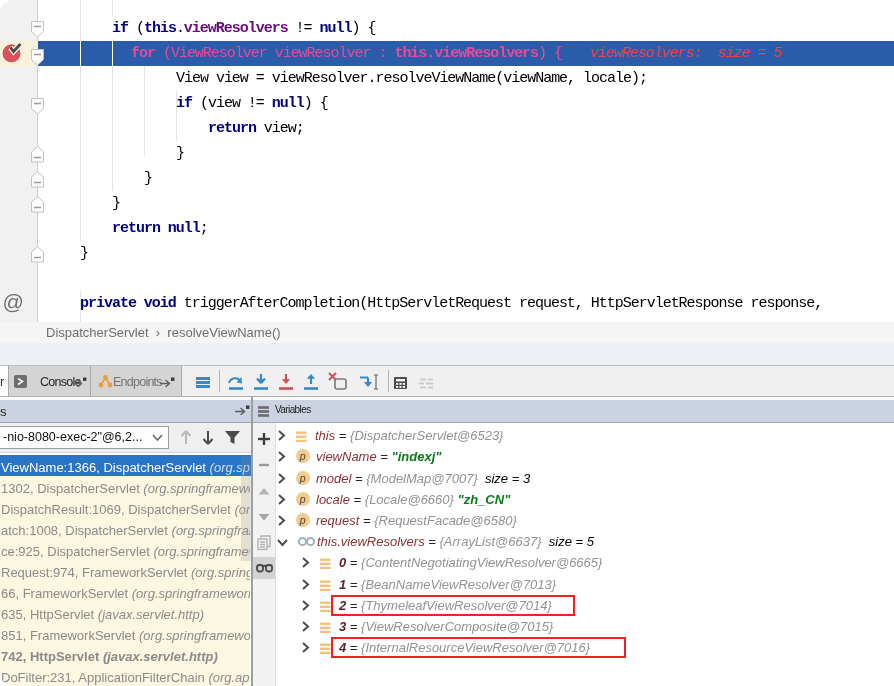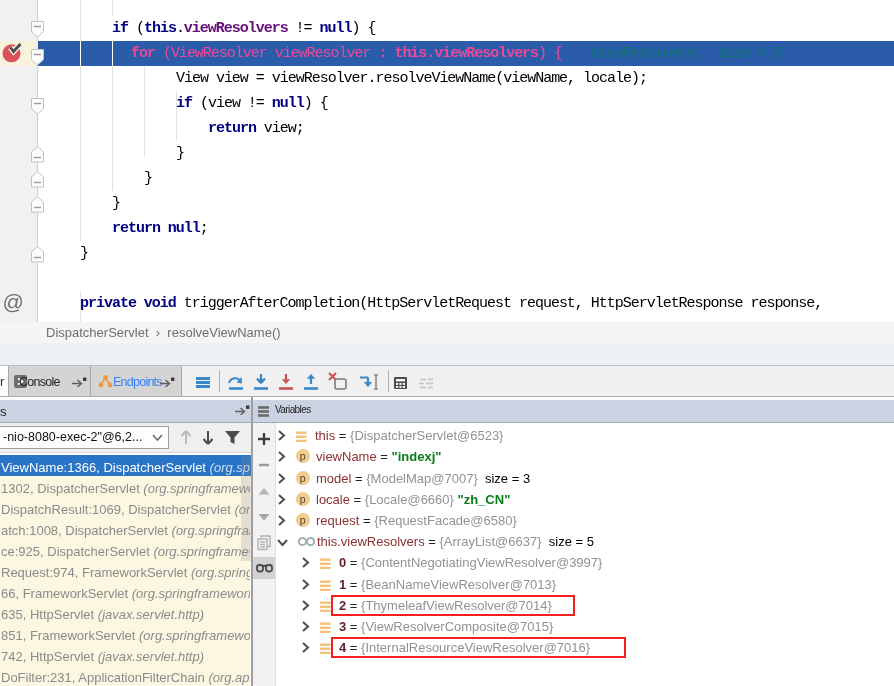--- a/index.html
+++ b/index.html
@@ -1,30 +1,30 @@
 <!DOCTYPE html>
 <html><head>
 <meta charset="utf-8">
 <style>
   html,body{margin:0;padding:0;}
   #root{position:relative;width:894px;height:686px;overflow:hidden;background:#fff;
-        font-family:"Liberation Sans",sans-serif;}
+        font-family:"Liberation Sans",sans-serif;border-radius:13px;}
   .abs{position:absolute;}
   
   .code{font-family:"Liberation Mono",monospace;font-size:15px;letter-spacing:-1.02px;
         white-space:pre;line-height:25px;height:25px;color:#000;}
   .kw{color:#000080;font-weight:bold;}
   .fld{color:#660e7a;font-weight:bold;}
   .wb{font-weight:bold;}
   .guide{position:absolute;width:1px;background:#e2e2e2;}
   
   .fr{left:1px;height:21px;line-height:21px;font-size:13px;color:#8b8b8b;white-space:pre;max-width:249px;overflow:hidden;}
   .fr i{font-style:italic;}
   
-  .vr,.vc{height:21px;line-height:21px;font-size:13px;white-space:pre;left:277px;}
+  .vr,.vc{height:21px;line-height:21px;font-size:13px;white-space:pre;left:277px;font-style:italic;}
   .vc{left:301px;}
   .ch{vertical-align:-1px;margin-right:10px;}
   .ic{vertical-align:-2px;margin-right:6px;}
   .icw{vertical-align:-1px;margin-right:2px;}
   .nm{color:#8b3032;}
   .ix{color:#63222a;font-weight:bold;}
   .eq{color:#242424;}
   .vl{color:#909296;}
   .sz{color:#000;}
   .st{color:#067d17;font-weight:bold;}
@@ -47,21 +47,21 @@
     <div class="guide" style="left:80px;top:41px;height:25px;background:#fff;"></div>
     <div class="guide" style="left:80px;top:291px;height:31px;"></div>
   <div class="guide" style="left:112px;top:41px;height:25px;background:#fff;"></div>
   <div class="guide" style="left:80px;top:66px;height:175px;"></div>
   <div class="guide" style="left:112px;top:66px;height:125px;"></div>
   <div class="guide" style="left:144px;top:66px;height:90px;"></div>
   <div class="guide" style="left:176px;top:91px;height:50px;"></div>
 
   <div class="abs code" style="left:112px;top:16px;"><span class="kw">if</span> (<span class="kw">this</span>.<span class="fld">viewResolvers</span> != <span class="kw">null</span>) {</div>
   <div class="abs code" style="left:131px;top:41px;color:#ec4899;"><span class="wb">for</span> (ViewResolver viewResolver : <span class="wb">this.viewResolvers</span>) {</div>
-  <div class="abs code" style="left:590px;top:41px;color:#0f766e;font-style:italic;">viewResolvers:  size = 5</div>
+  <div class="abs code" style="left:590px;top:41px;color:#ef4444;font-style:italic;">viewResolvers:  size = 5</div>
   <div class="abs code" style="left:176px;top:66px;">View view = viewResolver.resolveViewName(viewName, locale);</div>
   <div class="abs code" style="left:176px;top:91px;"><span class="kw">if</span> (view != <span class="kw">null</span>) {</div>
   <div class="abs code" style="left:208px;top:116px;"><span class="kw">return</span> view;</div>
   <div class="abs code" style="left:176px;top:141px;">}</div>
   <div class="abs code" style="left:144px;top:166px;">}</div>
   <div class="abs code" style="left:112px;top:191px;">}</div>
   <div class="abs code" style="left:112px;top:216px;"><span class="kw">return null</span>;</div>
   <div class="abs code" style="left:80px;top:241px;">}</div>
   <div class="abs code" style="left:80px;top:291px;"><span class="kw">private void</span> triggerAfterCompletion(HttpServletRequest request, HttpServletResponse response,</div>
 
@@ -100,35 +100,35 @@
     <div class="abs" style="left:0;top:366px;width:181px;height:30px;background:#d4d4d4;"></div>
   <div class="abs" style="left:0;top:366px;width:8px;height:30px;background:#fdfdfd;"></div>
   <div class="abs" style="left:0;top:374px;font-size:13px;color:#333;">r</div>
   <div class="abs" style="left:8px;top:366px;width:83px;height:30px;border-left:1px solid #a8a8a8;border-right:1px solid #a8a8a8;box-sizing:border-box;"></div>
   <div class="abs" style="left:181px;top:366px;width:1px;height:30px;background:#a8a8a8;"></div>
 
   <svg class="abs" style="left:14px;top:375px;" width="13" height="13">
       <rect x="0" y="0" width="13" height="13" rx="2" fill="#6e6e6e"></rect>
       <path d="M4 3.5 L8.5 6.5 L4 9.5" stroke="#fff" stroke-width="1.6" fill="none"></path>
     </svg>
-  <div class="abs" style="left:19px;top:375px;font-size:12.5px;letter-spacing:-0.75px;line-height:14px;color:#262626;">Console</div>
+  <div class="abs" style="left:40px;top:375px;font-size:12.5px;letter-spacing:-0.75px;line-height:14px;color:#262626;">Console</div>
   <svg class="abs" style="left:71px;top:377px;" width="16" height="10">
       <path d="M1 6.5 h9 M6.5 3 l4 3.5 L6.5 10" stroke="#5f5f5f" stroke-width="1.4" fill="none"></path>
       <rect x="12" y="0.5" width="3.4" height="3.4" fill="#3a3a3a"></rect>
     </svg>
 
   <svg class="abs" style="left:98px;top:374px;" width="15" height="15">
     <g fill="#ef9b3c">
         <circle cx="3" cy="11" r="2.4"></circle>
         <circle cx="7.5" cy="3.5" r="2.4"></circle>
         <circle cx="12" cy="11" r="2.4"></circle>
       </g>
     <path d="M3 11 L7.5 3.5 L12 11" stroke="#ef9b3c" stroke-width="1.6" fill="none"></path>
   </svg>
-  <div class="abs" style="left:113px;top:375px;font-size:12.5px;letter-spacing:-0.75px;line-height:14px;color:#3b82f6;">Endpoints</div>
+  <div class="abs" style="left:113px;top:375px;font-size:12.5px;letter-spacing:-0.75px;line-height:14px;color:#737373;">Endpoints</div>
   <svg class="abs" style="left:159px;top:377px;" width="16" height="10">
       <path d="M1 6.5 h9 M6.5 3 l4 3.5 L6.5 10" stroke="#5f5f5f" stroke-width="1.4" fill="none"></path>
       <rect x="12" y="0.5" width="3.4" height="3.4" fill="#3a3a3a"></rect>
     </svg>
 
   <svg class="abs" style="left:196px;top:377px;" width="14" height="11">
     <g stroke="#3988c9" stroke-width="3">
         <line x1="0" y1="1.5" x2="14" y2="1.5"></line>
         <line x1="0" y1="5.5" x2="14" y2="5.5"></line>
         <line x1="0" y1="9.5" x2="14" y2="9.5"></line>
@@ -237,21 +237,21 @@
   <div class="abs" style="left:0;top:455px;width:252px;height:21px;background:#2874c6;"></div>
   <div class="abs fr" style="top:457px;color:#fff;">ViewName:1366, DispatcherServlet <i style="color:#cfe0f5;">(org.springframework.web.servlet)</i></div>
   <div class="abs fr" style="top:478px;">1302, DispatcherServlet <i>(org.springframework.web.servlet)</i></div>
   <div class="abs fr" style="top:499px;">DispatchResult:1069, DispatcherServlet <i>(org.springframework.web.servlet)</i></div>
   <div class="abs fr" style="top:520px;">atch:1008, DispatcherServlet <i>(org.springframework.web.servlet)</i></div>
   <div class="abs fr" style="top:541px;">ce:925, DispatcherServlet <i>(org.springframework.web.servlet)</i></div>
   <div class="abs fr" style="top:562px;">Request:974, FrameworkServlet <i>(org.springframework.web.servlet)</i></div>
   <div class="abs fr" style="top:583px;">66, FrameworkServlet <i>(org.springframework.web.servlet)</i></div>
   <div class="abs fr" style="top:604px;">635, HttpServlet <i>(javax.servlet.http)</i></div>
   <div class="abs fr" style="top:625px;">851, FrameworkServlet <i>(org.springframework.web.servlet)</i></div>
-  <div class="abs fr" style="top:646px;">742, HttpServlet <i>(javax.servlet.http)</i></div>
+  <div class="abs fr" style="top:646px;font-weight:bold;">742, HttpServlet <i>(javax.servlet.http)</i></div>
   <div class="abs fr" style="top:667px;">DoFilter:231, ApplicationFilterChain <i>(org.apache.catalina.core)</i></div>
 
   <div class="abs" style="left:241px;top:456px;width:10px;height:105px;background:rgba(140,140,140,0.22);"></div>
 
   <div class="abs" style="left:250.5px;top:397px;width:2px;height:289px;background:#9e9e9e;"></div>
 
   <div class="abs" style="left:253px;top:423px;width:641px;height:263px;background:#fff;"></div>
 
   <div class="abs" style="left:253px;top:423px;width:23px;height:263px;background:#f2f2f2;border-right:1px solid #e0e0e0;box-sizing:border-box;"></div>
   <svg class="abs" style="left:256px;top:429px;" width="16" height="125">
@@ -319,21 +319,21 @@
         </g>
       </svg><span class="nm">this.viewResolvers</span><span class="eq"> = </span><span class="vl">{ArrayList@6637}</span><span class="sz">&nbsp; size = 5</span></div>
   <div class="abs vc" style="top:552px;"><svg class="ch" width="9" height="11">
         <path d="M2 1 L7 5.5 L2 10" stroke="#4d4d4d" stroke-width="2" fill="none"></path>
       </svg><svg class="ic" width="13" height="11">
         <g fill="#f4c17a">
           <rect x="0" y="0.5" width="10.5" height="2.4"></rect>
           <rect x="0" y="4.6" width="10.5" height="2.4"></rect>
           <rect x="0" y="8.7" width="10.5" height="2.4"></rect>
         </g>
-      </svg><span class="ix">0</span><span class="eq"> = </span><span class="vl">{ContentNegotiatingViewResolver@3997}</span></div>
+      </svg><span class="ix">0</span><span class="eq"> = </span><span class="vl">{ContentNegotiatingViewResolver@6665}</span></div>
   <div class="abs vc" style="top:574px;"><svg class="ch" width="9" height="11">
         <path d="M2 1 L7 5.5 L2 10" stroke="#4d4d4d" stroke-width="2" fill="none"></path>
       </svg><svg class="ic" width="13" height="11">
         <g fill="#f4c17a">
           <rect x="0" y="0.5" width="10.5" height="2.4"></rect>
           <rect x="0" y="4.6" width="10.5" height="2.4"></rect>
           <rect x="0" y="8.7" width="10.5" height="2.4"></rect>
         </g>
       </svg><span class="ix">1</span><span class="eq"> = </span><span class="vl">{BeanNameViewResolver@7013}</span></div>
   <div class="abs vc" style="top:595px;text-align:center;"><svg class="ch" width="9" height="11">

